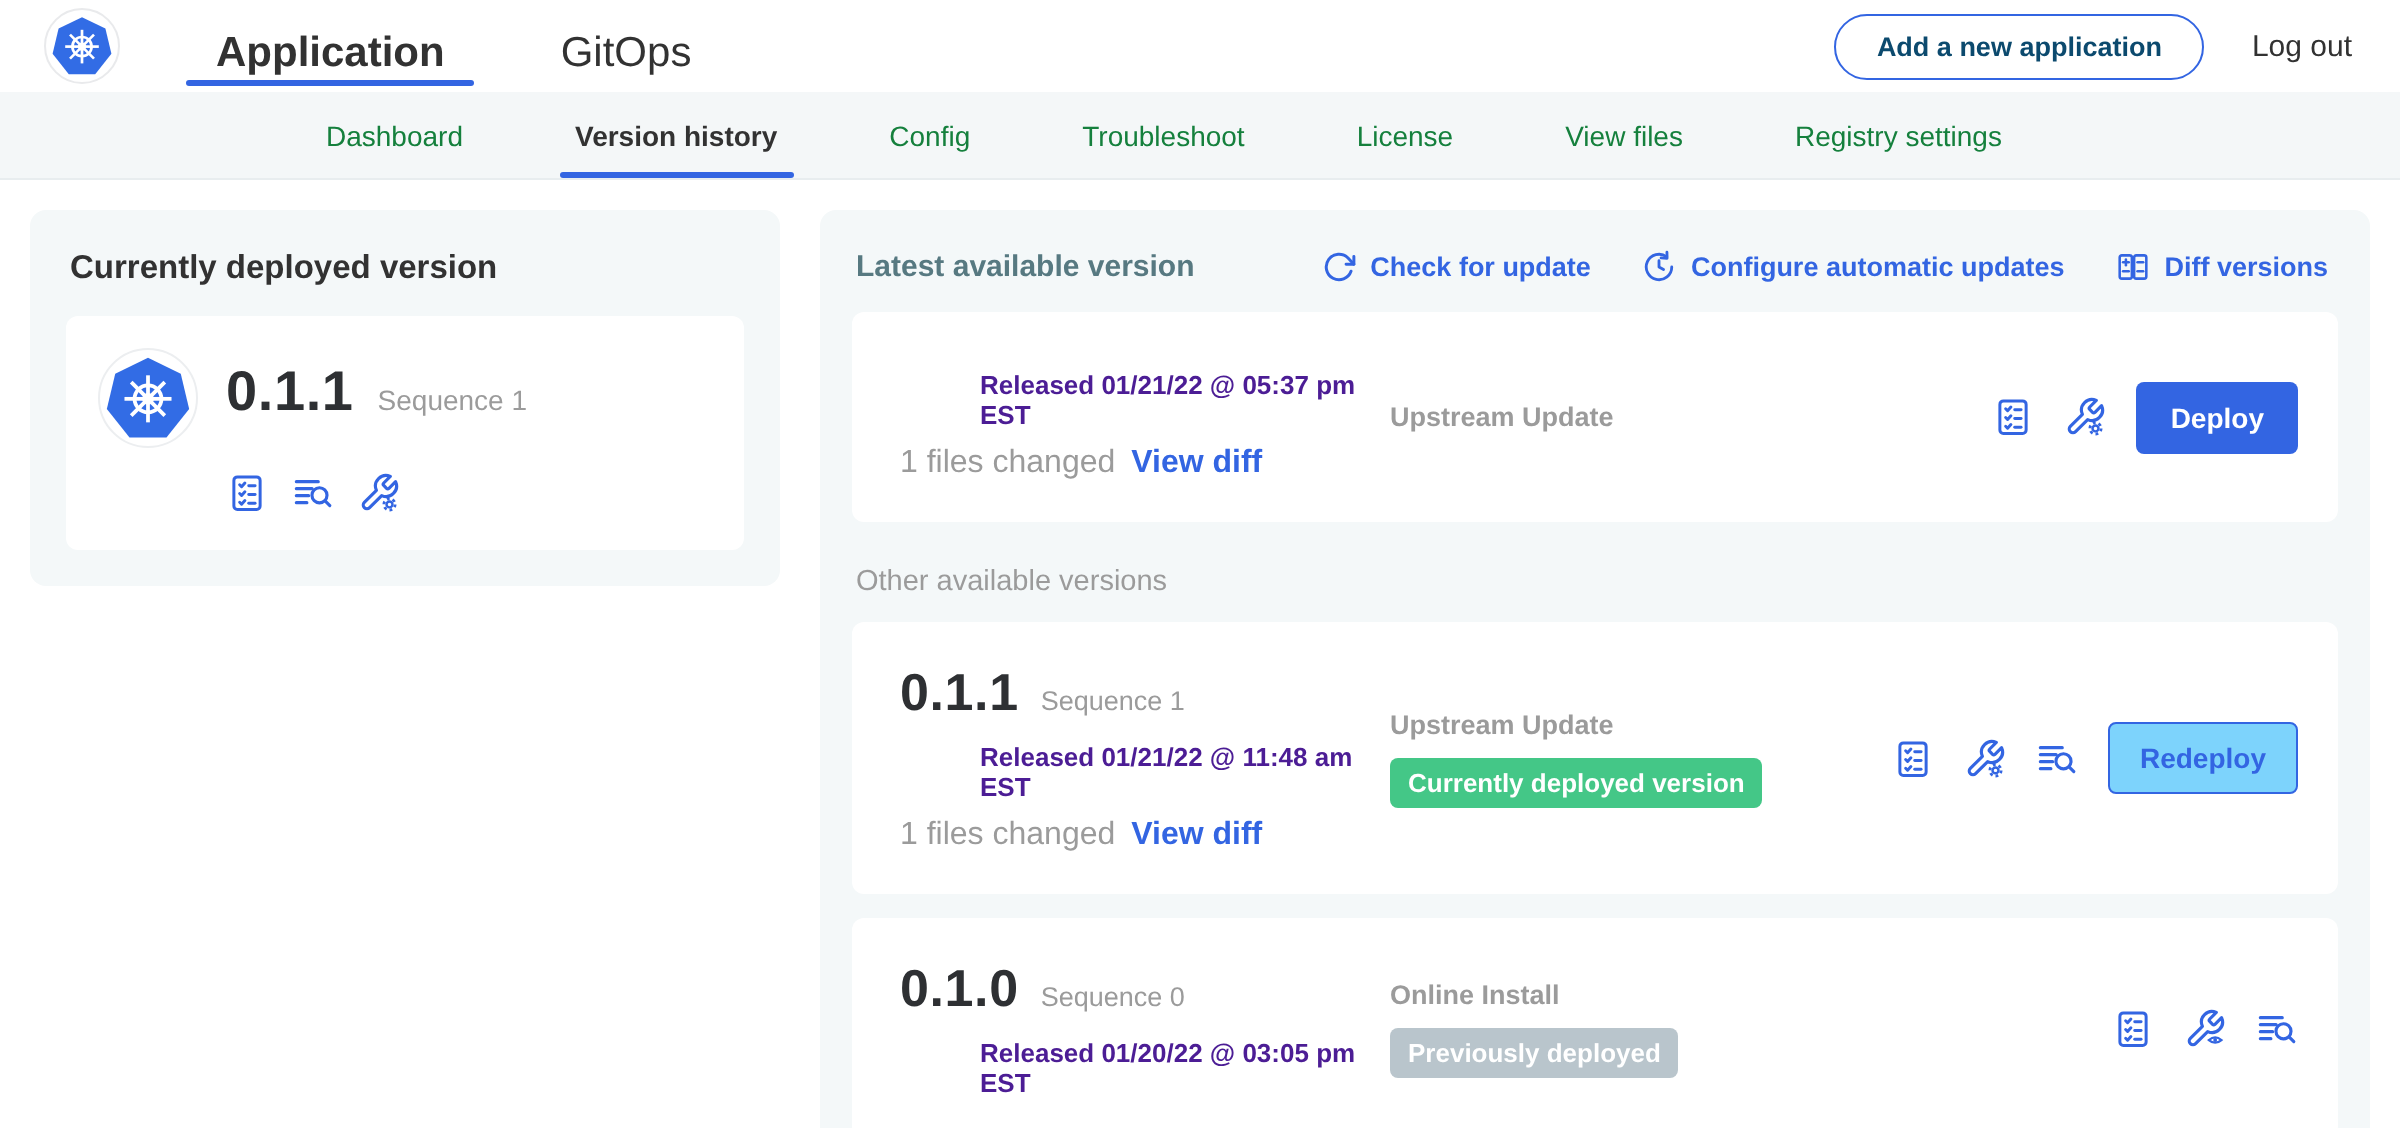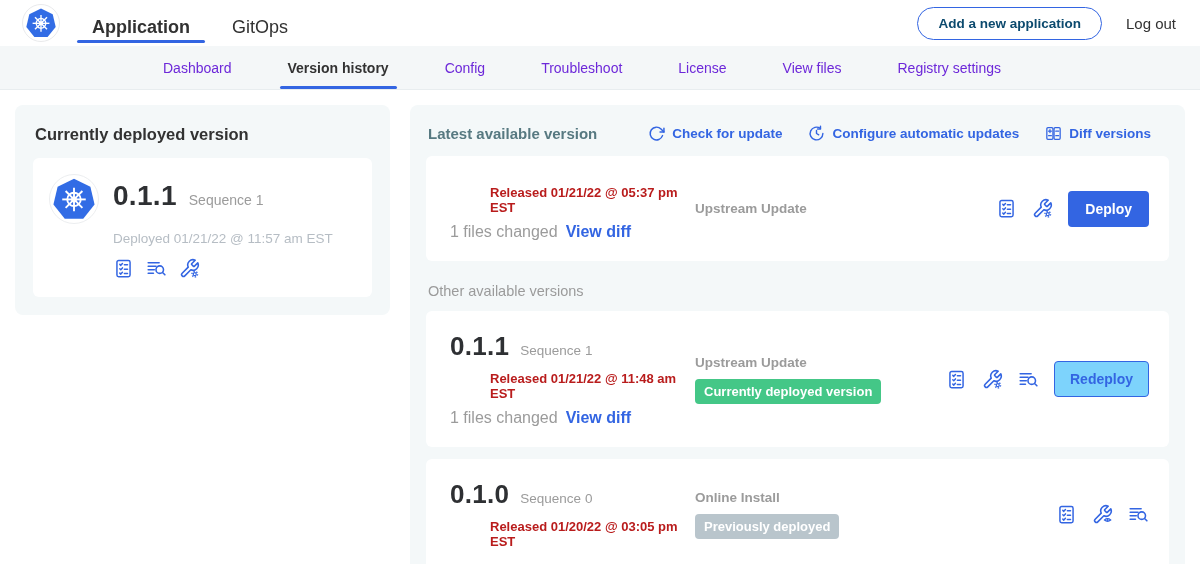--- a/index.html
+++ b/index.html
@@ -15,21 +15,21 @@
     height:46px; display:flex; align-items:center;
     padding:0 24px 0 22px; background:#fff;
   }
   .logo-circle {
     width:38px; height:38px; border-radius:50%;
     border:1px solid #e9eaec; display:flex; align-items:center; justify-content:center;
     margin-right:32px; background:#fff;
   }
   .header-tab {
     position:relative; height:38px; line-height:46px;
-    font-size:18px; color:#323232; margin-right:42px; cursor:pointer;
+    font-size:21px; color:#323232; margin-right:42px; cursor:pointer;margin-left:16px;
   }
   .header-tab.active { font-weight:700; }
   .header-tab.active::after {
     content:""; position:absolute; left:-15px; right:-15px; bottom:-1px;
     height:3px; background:#3365e2; border-radius:2px;
   }
   .header-spacer { flex:1; }
   .add-app-btn {
     border:1px solid #3365e2; color:#0c4a6e; background:#fff;
     font-family:inherit; font-size:13.5px; font-weight:700;
@@ -37,21 +37,21 @@
   }
   .logout { margin-left:24px; font-size:15px; color:#323232; cursor:pointer; }
 
   
   .subnav {
     height:44px; background:#f4f7f8; border-bottom:1px solid #e8edef;
     display:flex; align-items:stretch; padding-left:163px;
   }
   .subnav-tab {
     position:relative; display:flex; align-items:center;
-    font-size:14px; color:#6d28d9; margin-right:56px; cursor:pointer; white-space:nowrap;
+    font-size:14px; color:#15803d; margin-right:56px; cursor:pointer; white-space:nowrap;
   }
   .subnav-tab.active { color:#323232; font-weight:700; }
   .subnav-tab.active::after {
     content:""; position:absolute; left:-8px; right:-8px; bottom:0;
     height:3px; background:#3365e2; border-radius:2px;
   }
 
   
   .main { display:flex; align-items:flex-start; gap:20px; padding:15px 15px 0 15px; }
 
@@ -72,38 +72,38 @@
   .version-big { font-size:28px; font-weight:800; color:#2e3033; letter-spacing:.3px; }
   .seq-label { font-size:14px; color:#9b9b9b; }
   .deployed-ts { grid-column:2; font-size:13.5px; color:#b6bdc4; margin-top:7px; }
   .icon-row { grid-column:2; display:flex; align-items:center; gap:12px; margin-top:12px; color:#3365e2; }
   .ricon { width:21px; height:21px; color:#3365e2; cursor:pointer; flex-shrink:0; }
 
   .right-panel {
     flex:1; background:#f4f8f9; border-radius:8px;
     padding:14px 16px 16px 16px;
   }
-  .right-header { display:flex; align-items:center; margin:6px 18px 14px 2px; }
+  .right-header { display:flex; align-items:center; margin:6px 5px 14px 2px; }
   .right-title { font-size:15px; font-weight:700; color:#577981; }
   .header-actions { margin-left:auto; display:flex; align-items:center; gap:26px; }
   .action-link {
     display:flex; align-items:center; gap:7px;
     color:#3365e2; font-size:13.5px; font-weight:700; cursor:pointer; white-space:nowrap;
   }
   .action-link svg { width:17px; height:17px; }
 
   .version-row {
     background:#fff; border-radius:6px; padding:20px 20px 20px 24px;
     display:flex; align-items:center;
   }
   .row-left { width:245px; flex-shrink:0; }
   .row-ver-line { display:flex; align-items:baseline; gap:11px; }
   .row-version { font-size:26px; font-weight:800; color:#2e3033; letter-spacing:.3px; }
   .row-seq { font-size:13.5px; color:#9b9b9b; }
-  .row-released { font-size:13px; color:#b91c1c; font-weight:700; margin-top:9px;padding-left:40px; }
+  .row-released { font-size:13px; color:#4c1d95; font-weight:700; margin-top:9px;padding-left:40px; }
   .row-files { display:flex; align-items:flex-end; gap:8px; font-size:16px; color:#9b9b9b; margin-top:8px; }
   .view-diff { color:#3365e2; font-weight:700; cursor:pointer; }
   .row-mid { flex:1; display:flex; flex-direction:column; gap:9px; }
   .row-source { font-size:13.5px; color:#9b9b9b; font-weight:700; }
   .badge {
     display:inline-block; width:fit-content;
     padding:5px 9px; border-radius:4px;
     color:#fff; font-size:13px; font-weight:700;
   }
   .badge-green { background:#44c787; }
@@ -234,21 +234,20 @@
     <div class="deployed-card">
       <div class="k8s-badge">
         <svg width="42" height="42">
             <use href="#i-k8s"></use>
           </svg>
       </div>
       <div class="version-line">
         <span class="version-big">0.1.1</span>
         <span class="seq-label">Sequence 1</span>
       </div>
-      <div class="deployed-ts">Deployed 01/21/22 @ 11:57 am EST</div>
       <div class="icon-row">
         <svg class="ricon">
             <use href="#i-checklist"></use>
           </svg>
         <svg class="ricon">
             <use href="#i-logs"></use>
           </svg>
         <svg class="ricon">
             <use href="#i-wrench-gear"></use>
           </svg>

